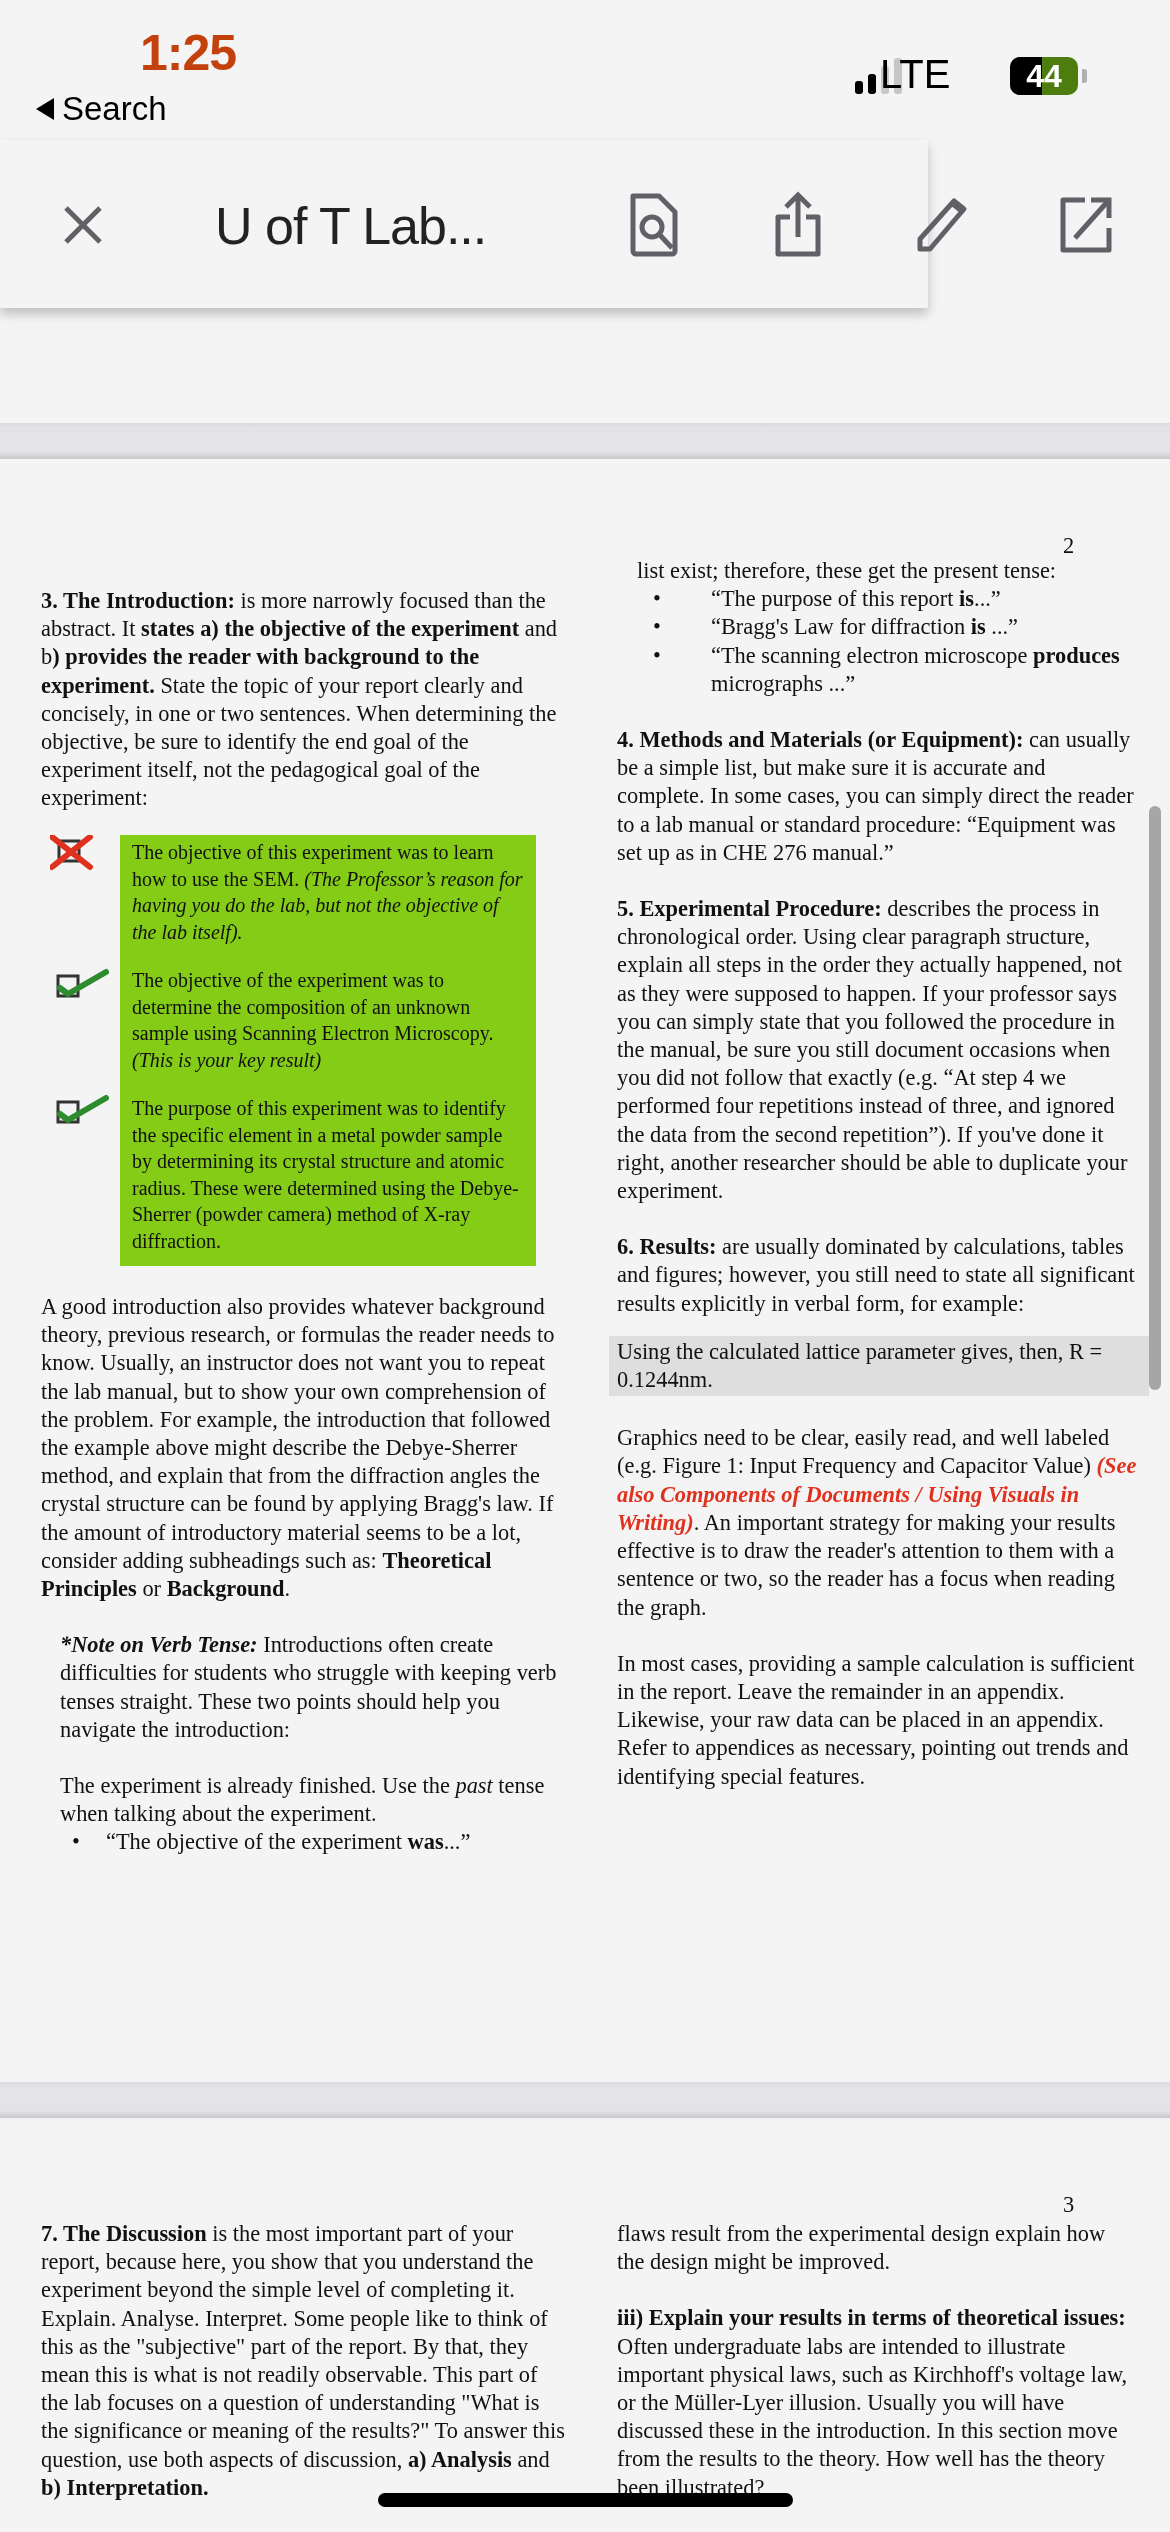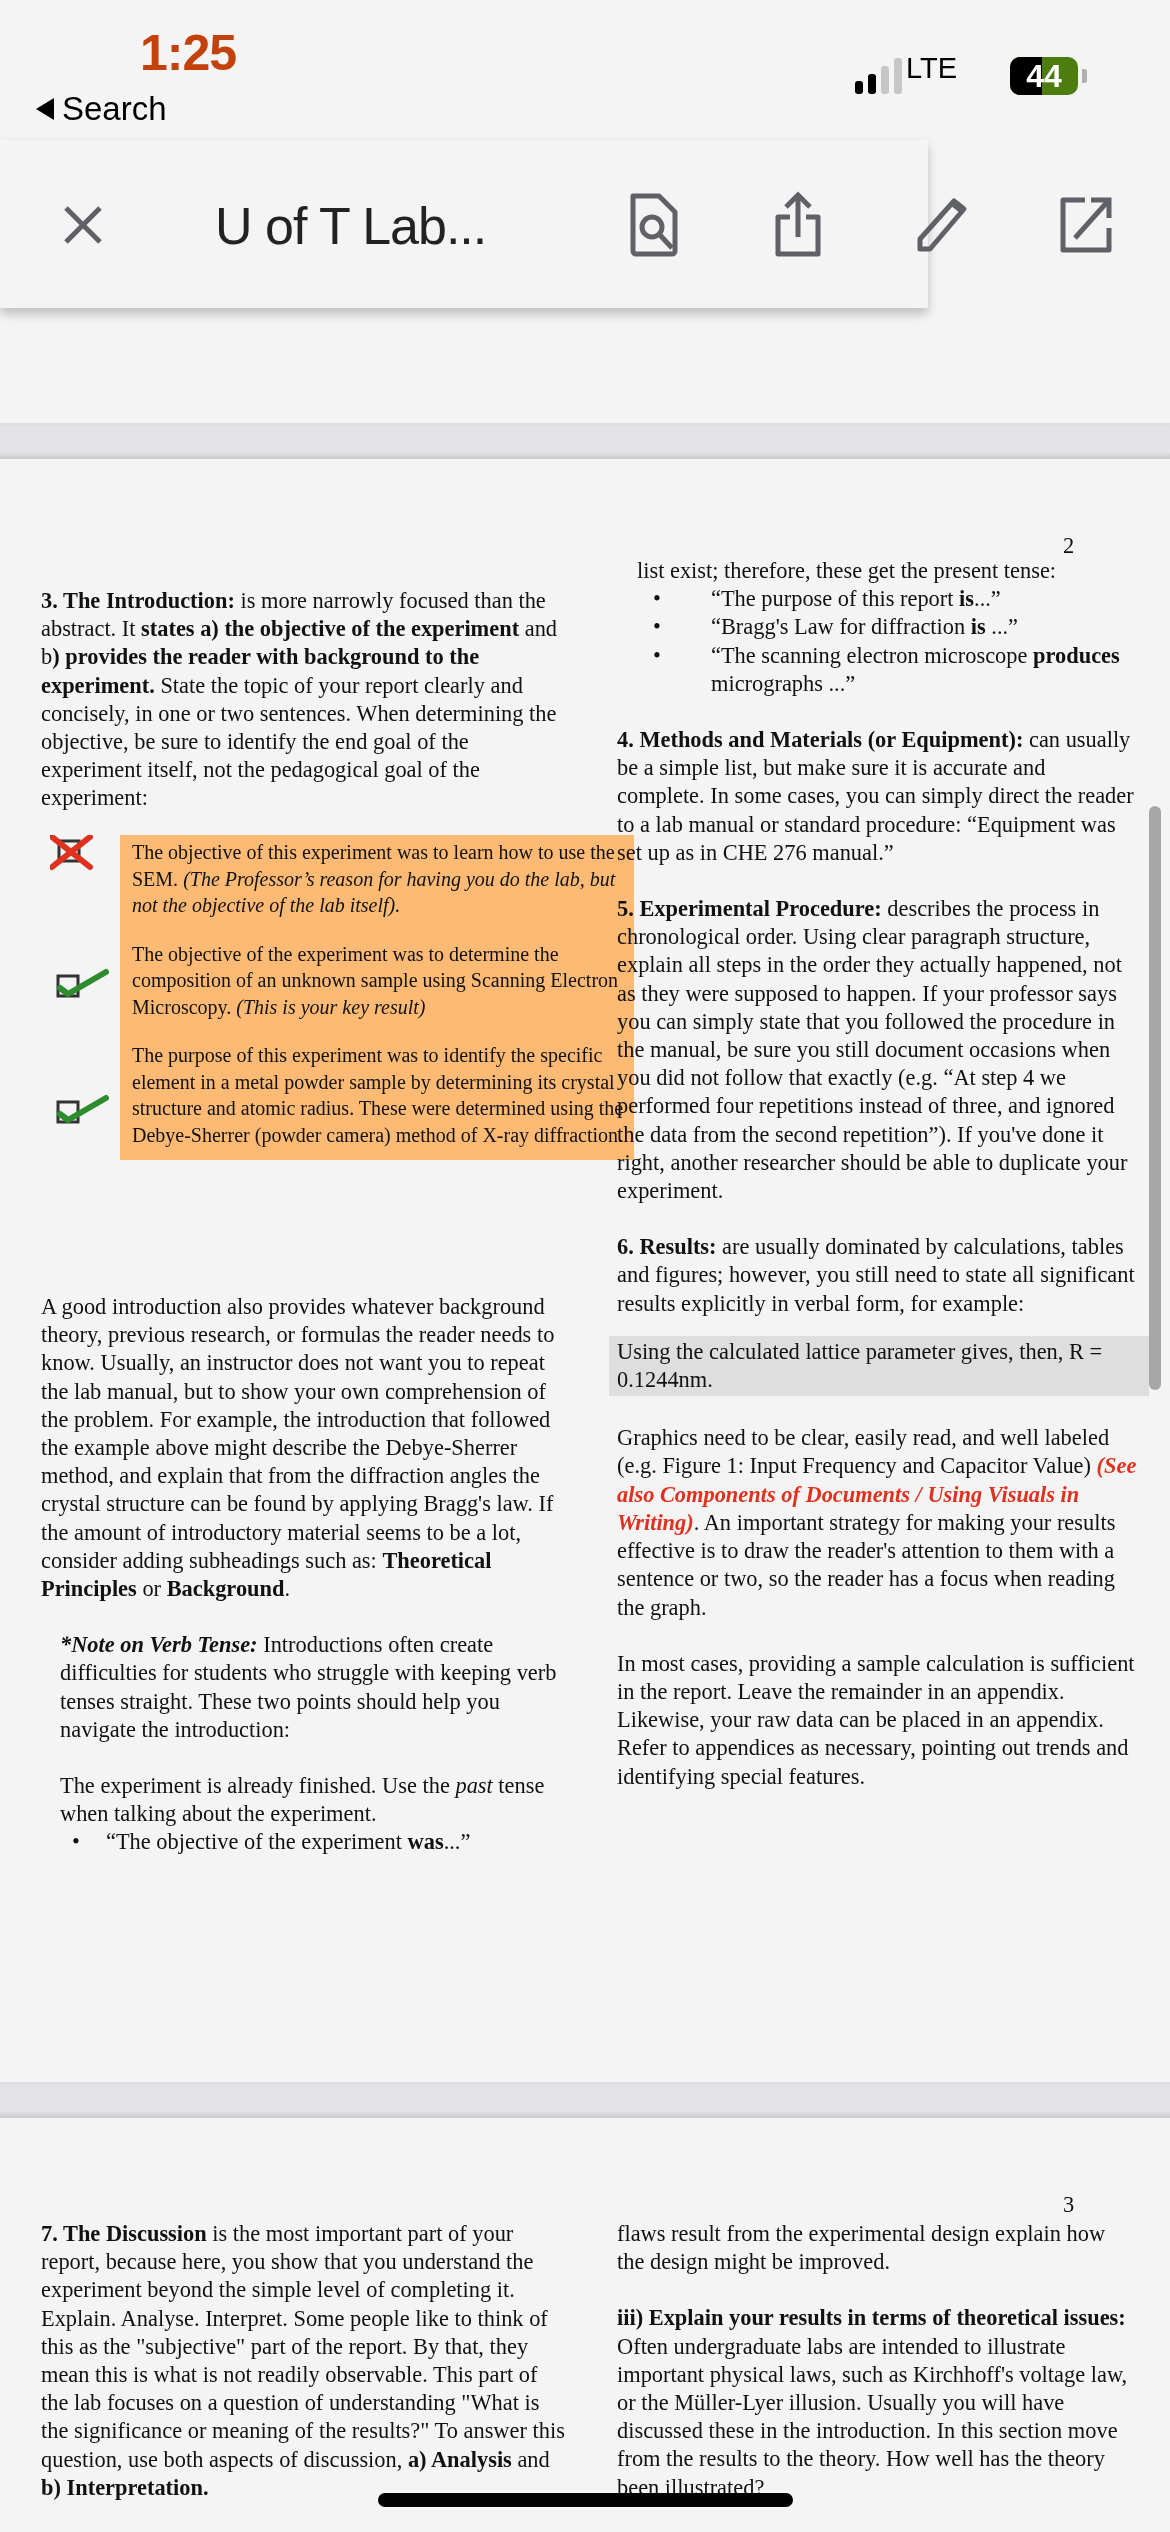--- a/index.html
+++ b/index.html
@@ -7,21 +7,21 @@
   body { position: relative; font-family: "Liberation Serif", serif; color: #111; }
 
   
   .status-bar { position: absolute; left: 0; top: 0; width: 1170px; height: 140px; }
   .time { position: absolute; left: 140px; top: 24px; font-family: "Liberation Sans", sans-serif; font-weight: 700; font-size: 50px; letter-spacing: -1px; color: #c2410c; }
   .back-link { position: absolute; left: 36px; top: 90px; font-family: "Liberation Sans", sans-serif; font-size: 33px; color: #000; display: flex; align-items: center; gap: 8px; }
   .back-tri { width: 0; height: 0; border-top: 11px solid transparent; border-bottom: 11px solid transparent; border-right: 18px solid #000; }
   .signal { position: absolute; left: 855px; top: 58px; display: flex; align-items: flex-end; gap: 5px; height: 36px; }
   .signal span { width: 8px; border-radius: 3px; background: #c6c6c6; }
   .signal span.on { background: #000; }
-  .lte { position: absolute; left: 906px; top: 52px; font-family: "Liberation Sans", sans-serif; font-size: 29px; color: #000; }
+  .lte { position: absolute; left: 880px; top: 52px; font-family: "Liberation Sans", sans-serif; font-size: 40px; color: #000; }
   .battery { position: absolute; left: 1010px; top: 57px; width: 68px; height: 38px; border-radius: 10px; overflow: hidden; background: #4d7c0f; }
   .battery .fill { position: absolute; left: 0; top: 0; bottom: 0; width: 32px; background: #000; }
   .battery .lvl { position: absolute; left: 0; right: 0; top: 0; bottom: 0; text-align: center; font-family: "Liberation Sans", sans-serif; font-weight: 700; font-size: 32px; line-height: 38px; color: #fff; }
   .battery-cap { position: absolute; left: 1082px; top: 69px; width: 5px; height: 14px; border-radius: 0 3px 3px 0; background: #b0b0b0; }
 
   
   .toolbar { position: absolute; left: 0; top: 140px; width: 928px; height: 168px; background: #f4f4f4; box-shadow: 0 6px 10px rgba(0,0,0,0.22); z-index: 2; }
   .tb-btn { position: absolute; top: 50px; width: 70px; height: 70px; display: flex; align-items: center; justify-content: center; }
   .doc-title { position: absolute; left: 215px; top: 56px; font-family: "Liberation Sans", sans-serif; font-size: 52px; color: #222; letter-spacing: -1px; }
 
@@ -34,21 +34,21 @@
   .col p { margin-bottom: 28px; }
   .page-num { position: absolute; font-size: 22.4px; }
   b { font-weight: 700; }
   i { font-style: italic; }
   .red { color: #e0301e; font-weight: 700; font-style: italic; }
 
   .bullets { list-style: none; margin-left: 0; }
   .bullets li { position: relative; padding-left: 94px; }
   .bullets li::before { content: "•"; position: absolute; left: 36px; top: 0; }
 
-  .example-box { position: absolute; left: 120px; top: 836px; width: 514px; background: #fdba74; font-size: 20px; line-height: 26.5px; padding: 0 10px 12px 12px; }
+  .example-box { position: absolute; left: 120px; top: 836px; width: 416px; background: #84cc16; font-size: 20px; line-height: 26.5px; padding: 0 10px 12px 12px; }
   .example-box .ex { padding-top: 4px; padding-bottom: 18px; }
   .mark { position: absolute; left: 50px; width: 46px; height: 36px; }
 
   .shaded { background: #dedede; padding: 2px 8px; margin-left: -8px; margin-right: -12px; }
 
   .scrollbar { position: absolute; left: 1149px; top: 806px; width: 12px; height: 584px; border-radius: 6px; background: #a6a6a6; z-index: 3; }
   .home-indicator { position: absolute; left: 378px; top: 2493px; width: 415px; height: 14px; border-radius: 7px; background: #000; z-index: 4; }
 </style>
 </head>
 <body>

